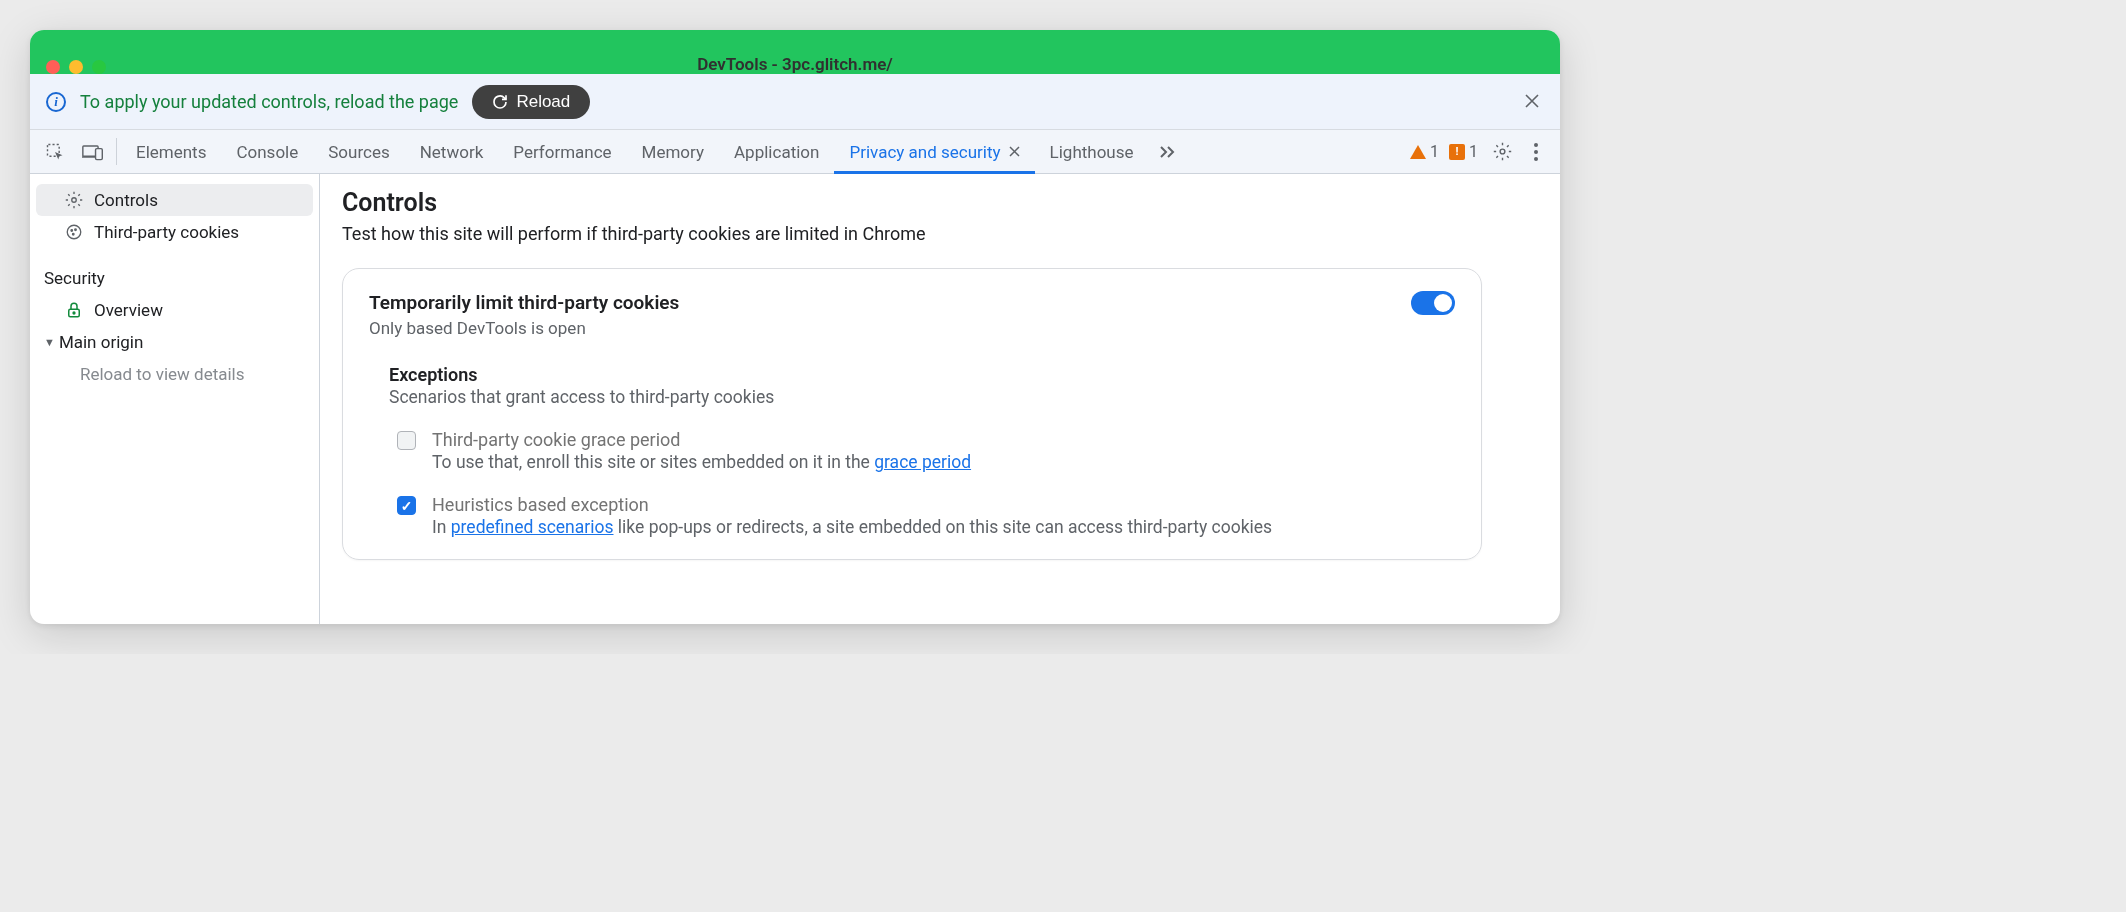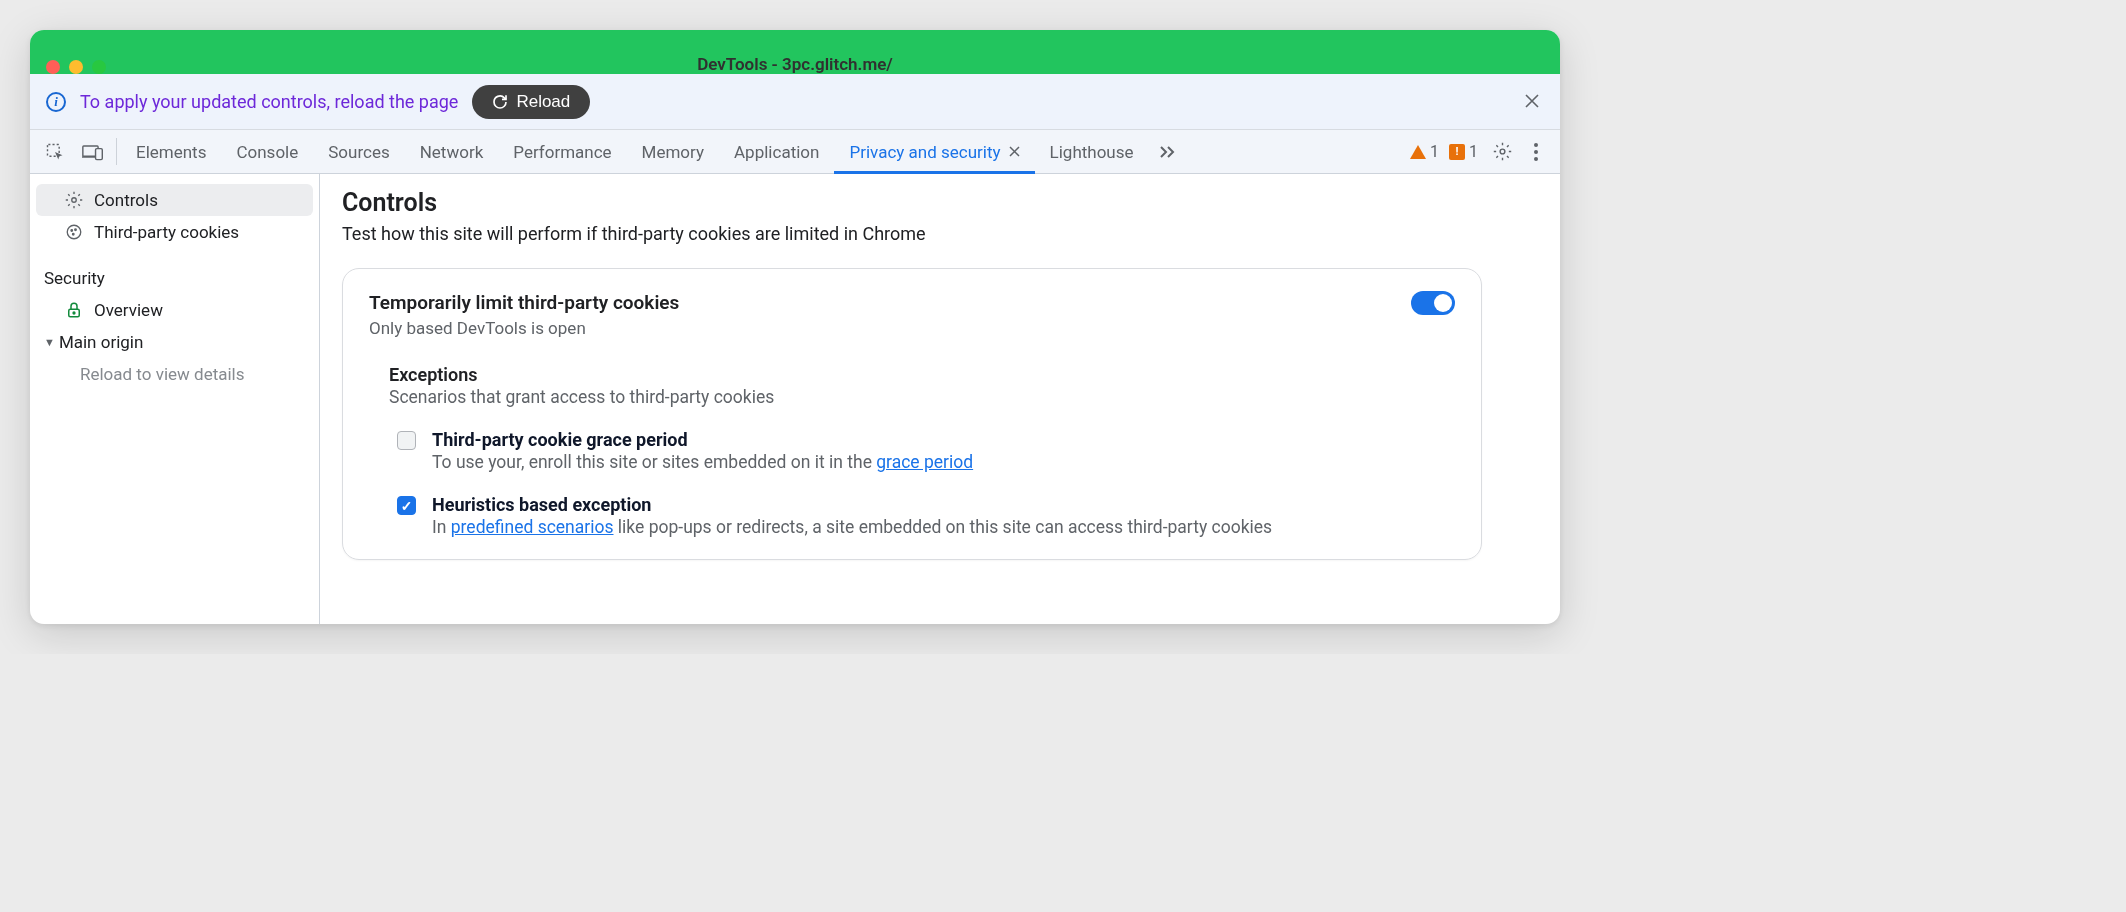--- a/index.html
+++ b/index.html
@@ -48,21 +48,21 @@
   align-items: center;
   padding: 0 16px;
   gap: 14px;
   border-bottom: 1px solid #d7dbe1;
 }
 .info-icon {
   width: 20px; height: 20px; border: 2px solid #1967d2; border-radius: 50%;
   display: flex; align-items: center; justify-content: center; font-size: 13px; color:#1967d2; font-weight:700;
   font-family: Georgia, serif; font-style: italic;
 }
-.info-text { flex: 0 0 auto; font-size: 18px; color: #6d28d9; }
+.info-text { flex: 0 0 auto; font-size: 18px; color: #15803d; }
 .reload-btn {
   background: #404040; color: #fff; border: none; border-radius: 20px;
   padding: 7px 20px; font-size: 17px; display: flex; align-items: center; gap: 8px;
   cursor: pointer; font-weight: 500;
 }
 .reload-icon { width:16px; height:16px; }
 .info-close { margin-left:auto; cursor:pointer; font-size:20px; color:#5f6368; padding:4px;}
 
 .toolbar {
   height: 44px;
@@ -137,21 +137,21 @@
 .exc-heading { font-weight:650; font-size:18px; }
 .exc-sub { color:#5f6368; font-size:17.5px; margin-top:2px; }
 .exc-item { display:flex; gap:16px; margin-top:22px; padding-left:8px; }
 .checkbox {
   width:19px; height:19px; border:1.5px solid #b0b3b8; border-radius:4px; flex-shrink:0; margin-top:2px;
   display:flex; align-items:center; justify-content:center; cursor:pointer;
 }
 .checkbox.checked { background:#1a73e8; border-color:#1a73e8; }
 .checkbox.checked::after { content:"✓"; color:#fff; font-size:14px; font-weight:700; }
 .checkbox.disabled { background:#f1f3f4; cursor:default; }
-.exc-label { font-size:18px; color:#0f172a;font-weight:bold; }
+.exc-label { font-size:18px; color:#737373; }
 .exc-desc { font-size:17.5px; color:#5f6368; margin-top:2px; }
 .link { color:#1a73e8; text-decoration:underline; cursor:pointer; }
 </style>
 </head>
 <body>
 
 <div class="window">
 
   <div class="titlebar">
     <div class="traffic-lights">
@@ -313,21 +313,21 @@
 
         <div class="exceptions">
           <div class="exc-heading">Exceptions</div>
           <div class="exc-sub">Scenarios that grant access to third-party cookies</div>
 
           <div class="exc-item">
             <div class="checkbox disabled"></div>
             <div>
               <div class="exc-label">Third-party cookie grace period</div>
               <div class="exc-desc">
-                <span>To use your, enroll this site or sites embedded on it in the </span><span class="link">grace period</span><span></span>
+                <span>To use that, enroll this site or sites embedded on it in the </span><span class="link">grace period</span><span></span>
               </div>
             </div>
           </div>
 
           <div class="exc-item">
             <div class="checkbox checked"></div>
             <div>
               <div class="exc-label">Heuristics based exception</div>
               <div class="exc-desc">
                 <span>In </span><span class="link">predefined scenarios</span><span> like pop-ups or redirects, a site embedded on this site can access third-party cookies</span>

